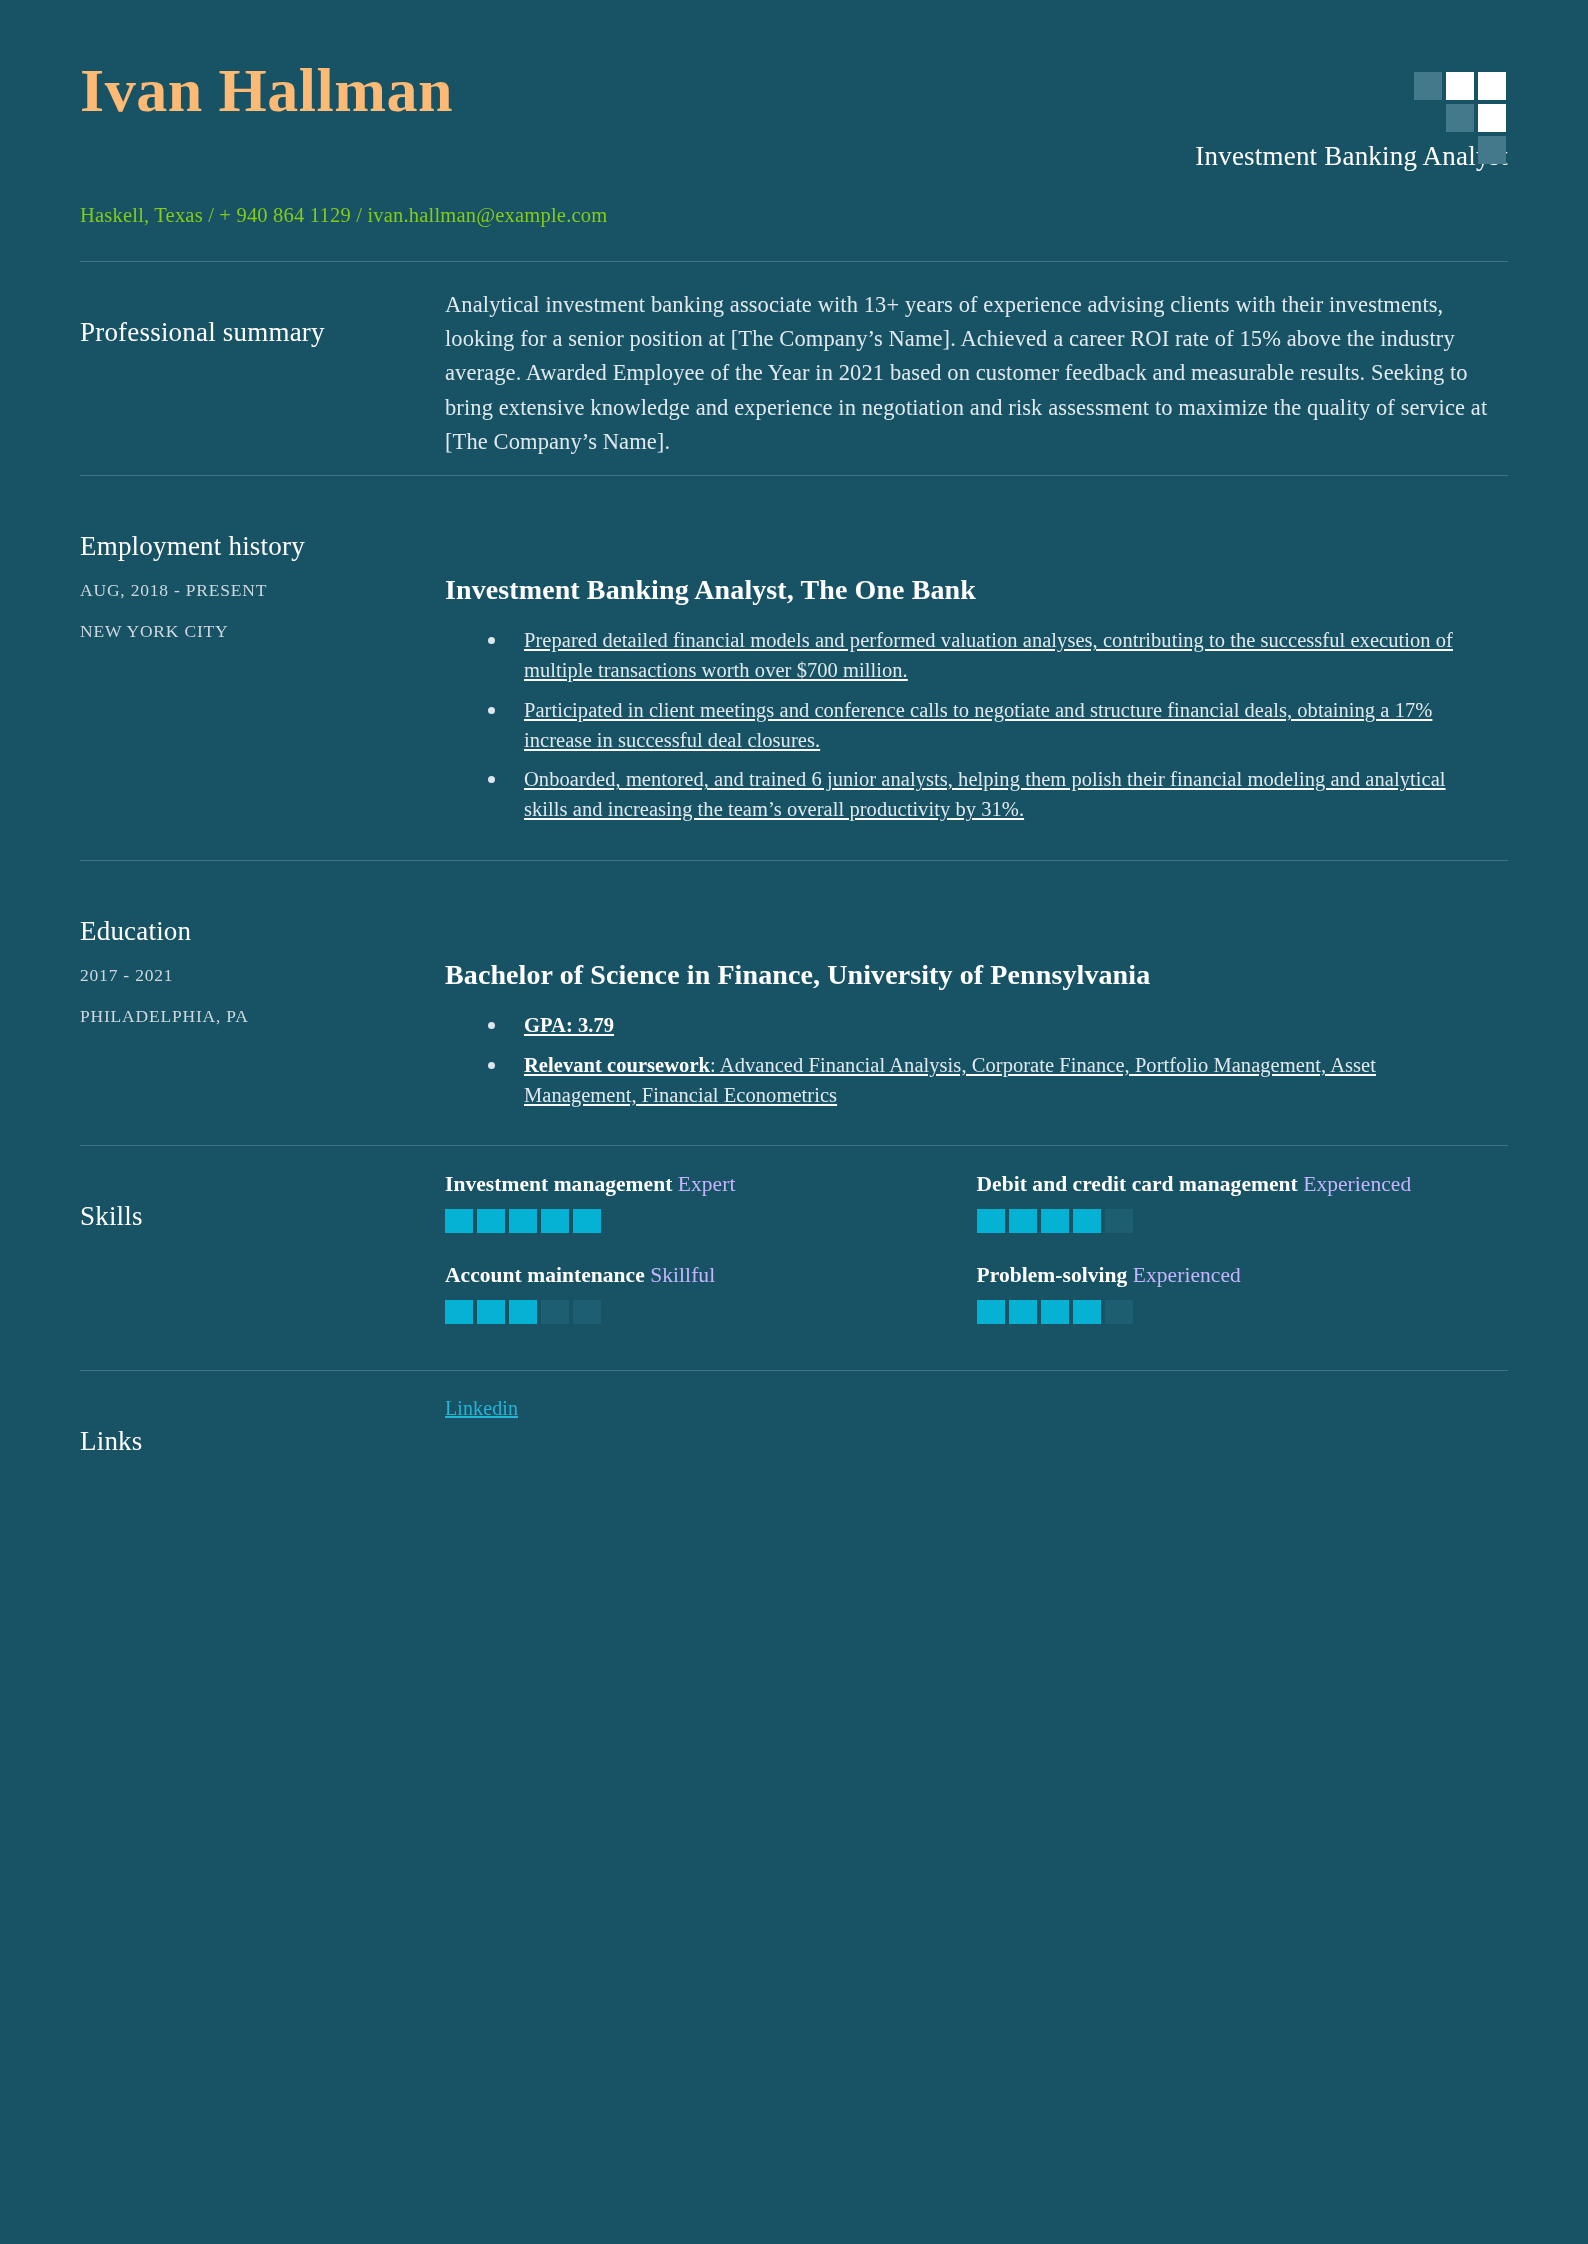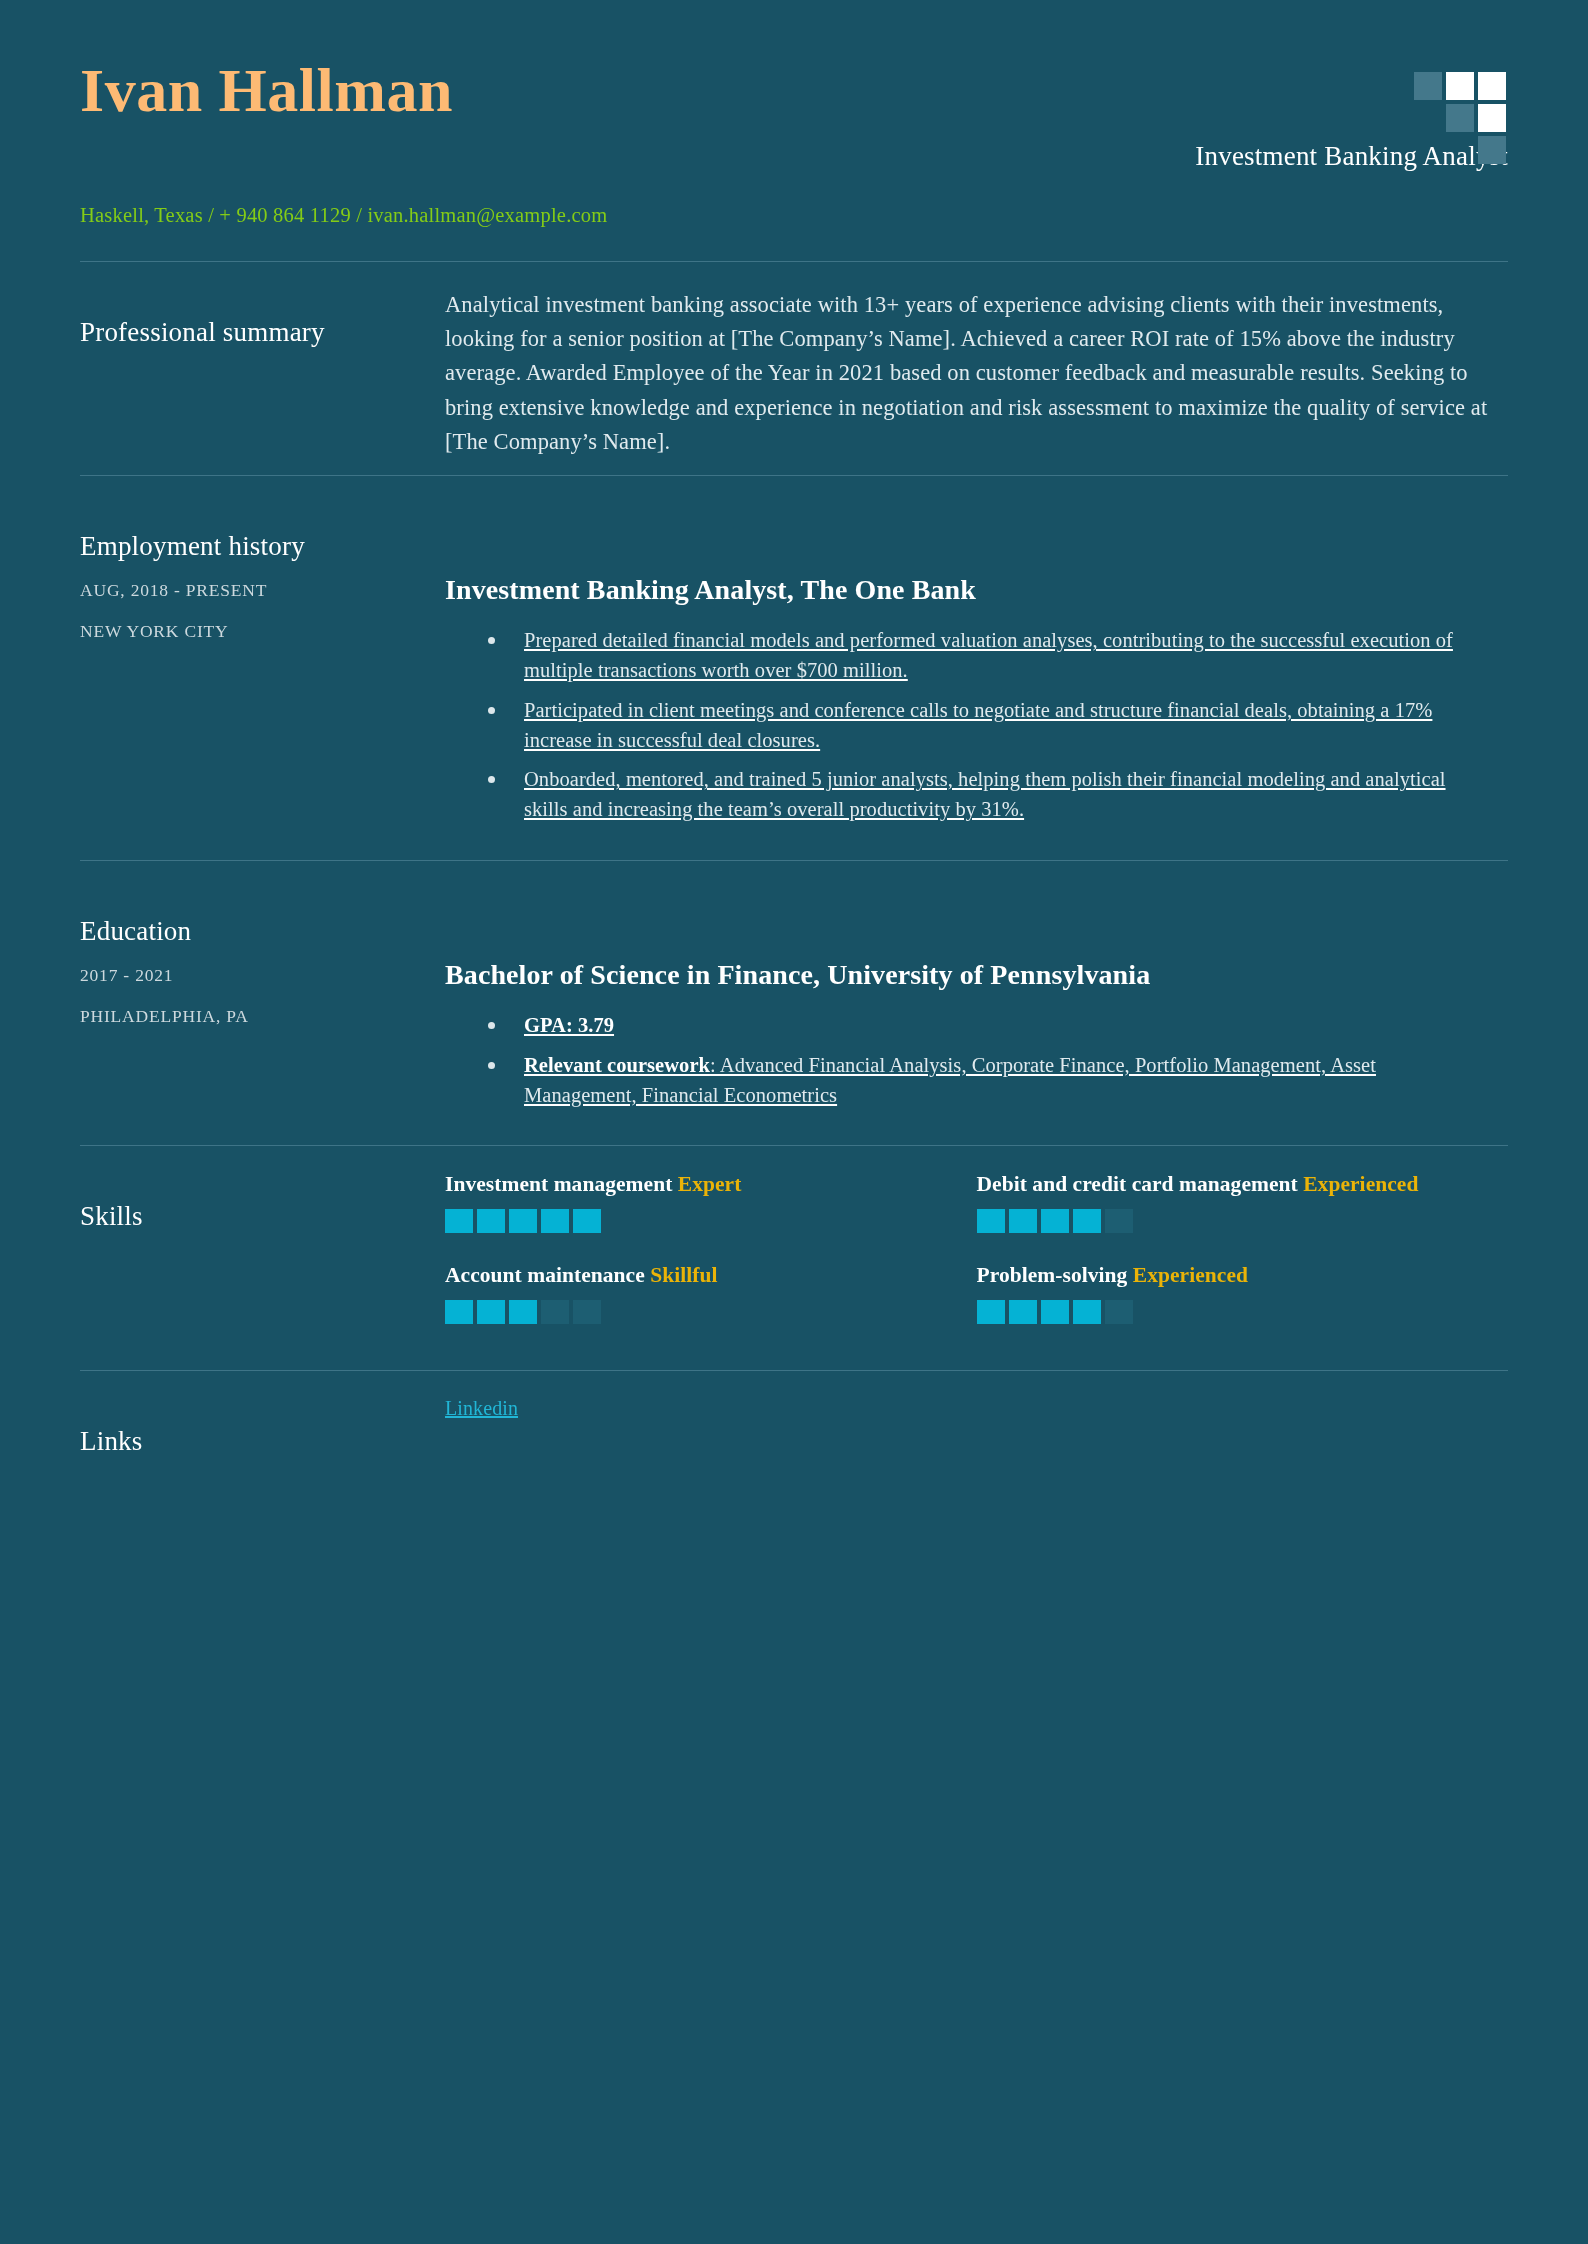--- a/index.html
+++ b/index.html
@@ -172,21 +172,21 @@
     box-sizing: border-box;
     padding-right: 30px;
     margin-bottom: 30px;
   }
   .skill-label {
     font-size: 21.5px;
     margin-bottom: 12px;
     letter-spacing: 0.05px;
   }
   .skill-name { font-weight: bold; color: #ffffff; }
-  .skill-level { color: #eab308; font-weight: bold; }
+  .skill-level { color: #c4b5fd; font-weight: normal; }
   .bar {
     display: flex;
     gap: 4px;
   }
   .pip {
     width: 28px;
     height: 24px;
     background: #1d5e72;
   }
   .pip.on { background: #05b2d4; }
@@ -240,21 +240,21 @@
     <div class="entry">
       <div class="entry-meta">
         <div class="meta-line">AUG, 2018 - PRESENT</div>
         <div class="meta-line">NEW YORK CITY</div>
       </div>
       <div class="entry-body">
         <div class="entry-title">Investment Banking Analyst, The One Bank</div>
         <ul class="bullets">
           <li><span class="dot"></span><span>Prepared detailed financial models and performed valuation analyses, contributing to the successful execution of multiple transactions worth over $700 million.</span></li>
           <li><span class="dot"></span><span>Participated in client meetings and conference calls to negotiate and structure financial deals, obtaining a 17% increase in successful deal closures.</span></li>
-          <li><span class="dot"></span><span>Onboarded, mentored, and trained 5 junior analysts, helping them polish their financial modeling and analytical skills and increasing the team’s overall productivity by 31%.</span></li>
+          <li><span class="dot"></span><span>Onboarded, mentored, and trained 6 junior analysts, helping them polish their financial modeling and analytical skills and increasing the team’s overall productivity by 31%.</span></li>
         </ul>
       </div>
     </div>
   </div>
 
   <div class="rule"></div>
 
   <div>
     <div class="block-head">
       <div class="sec-title">Education</div>

